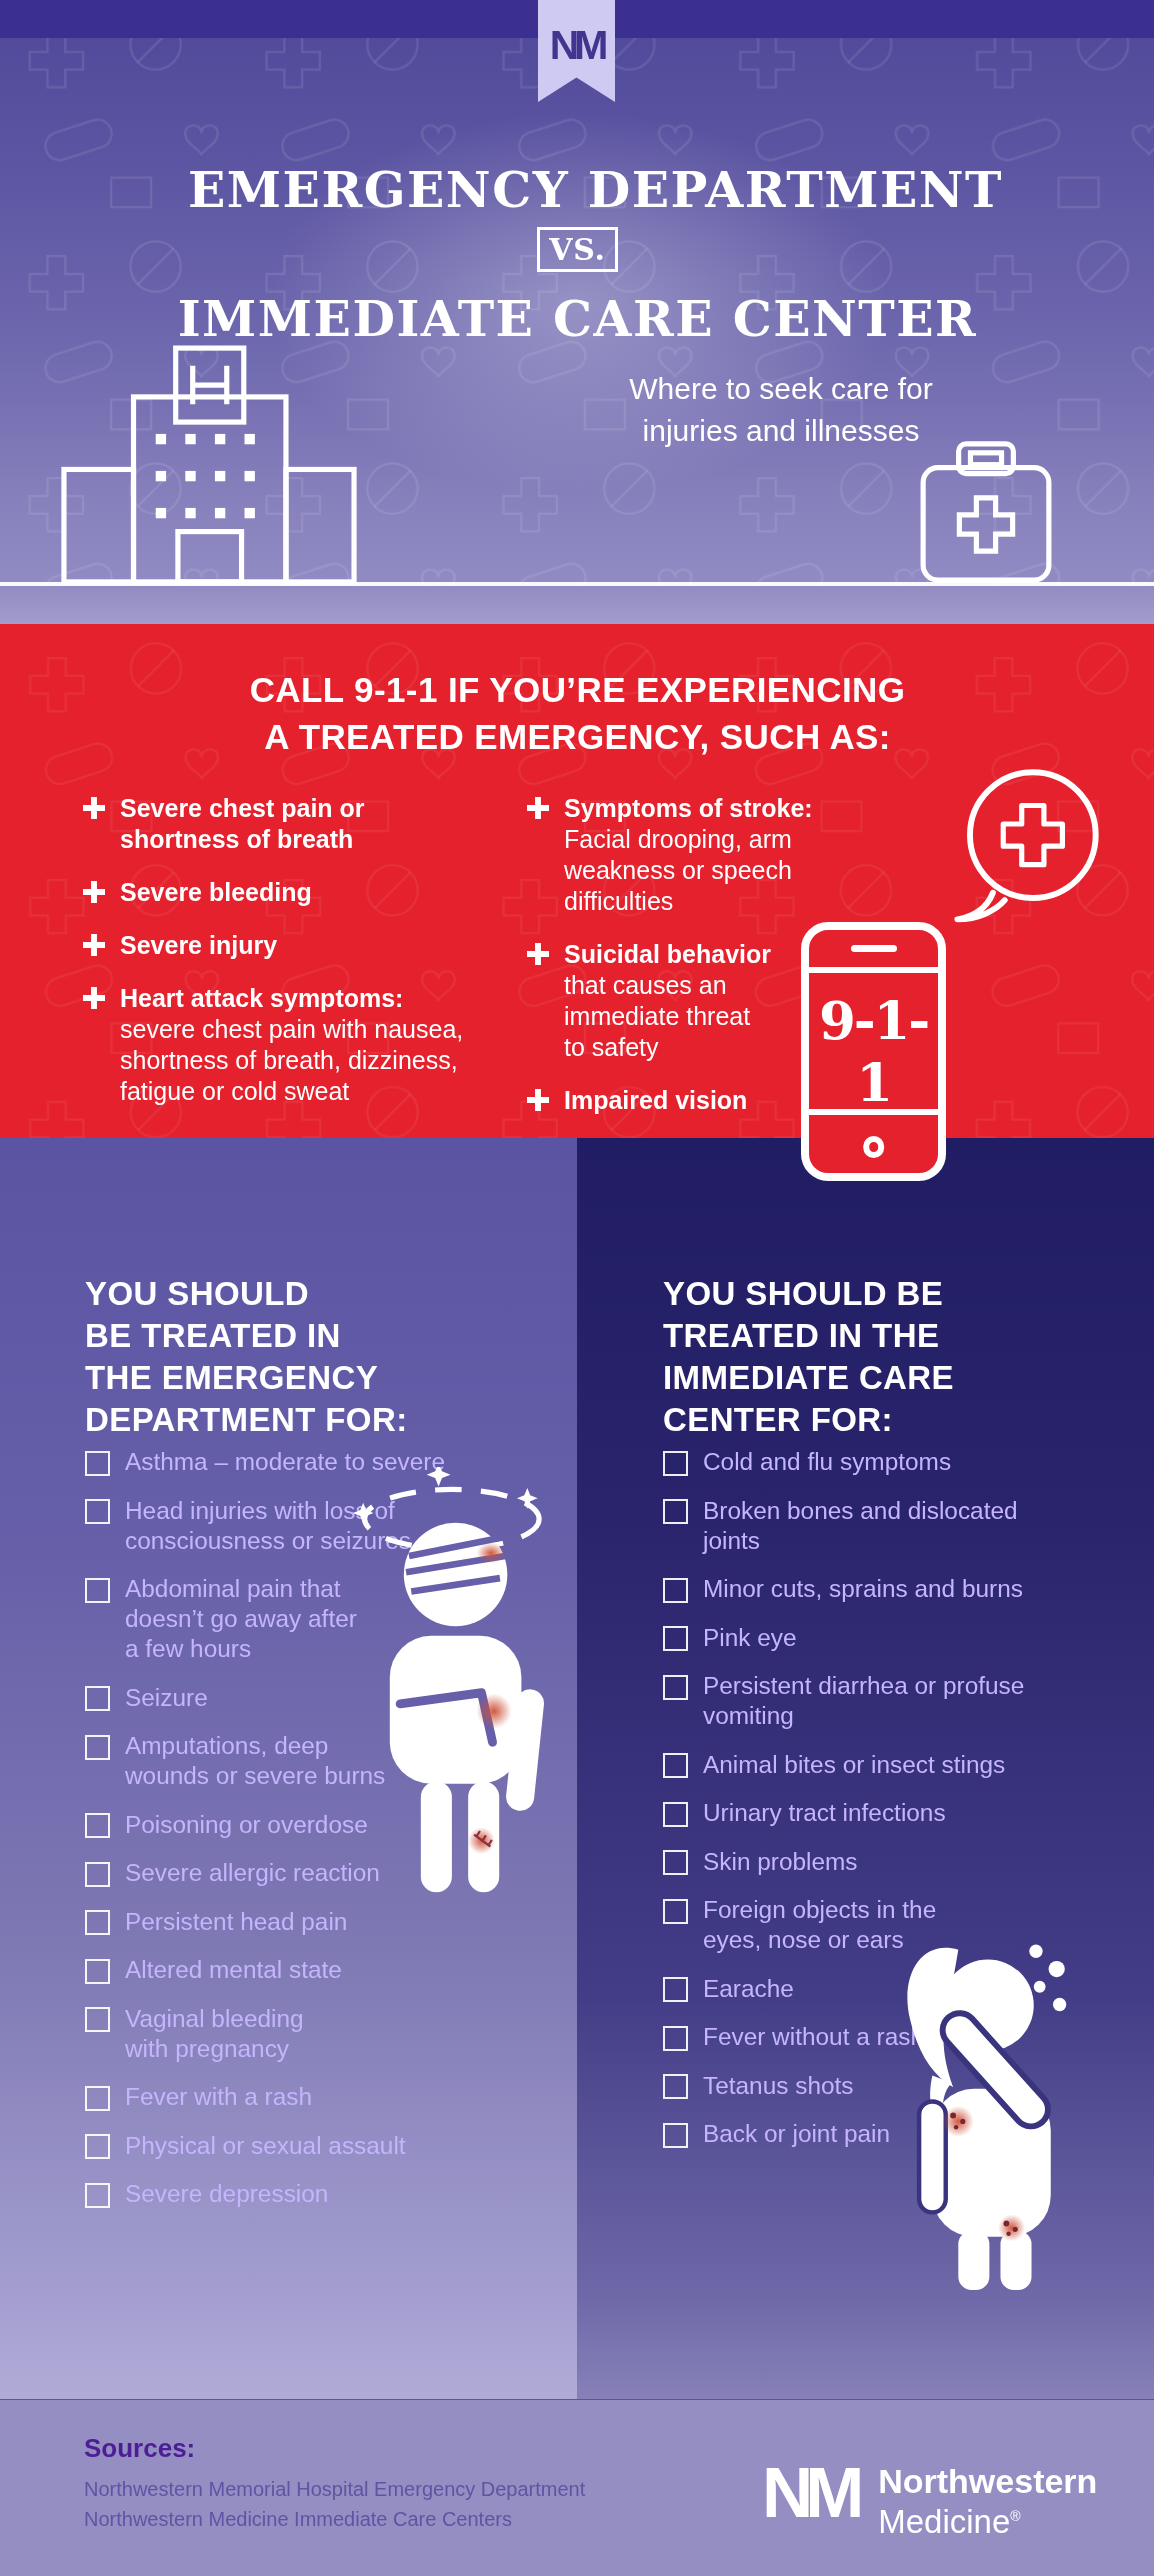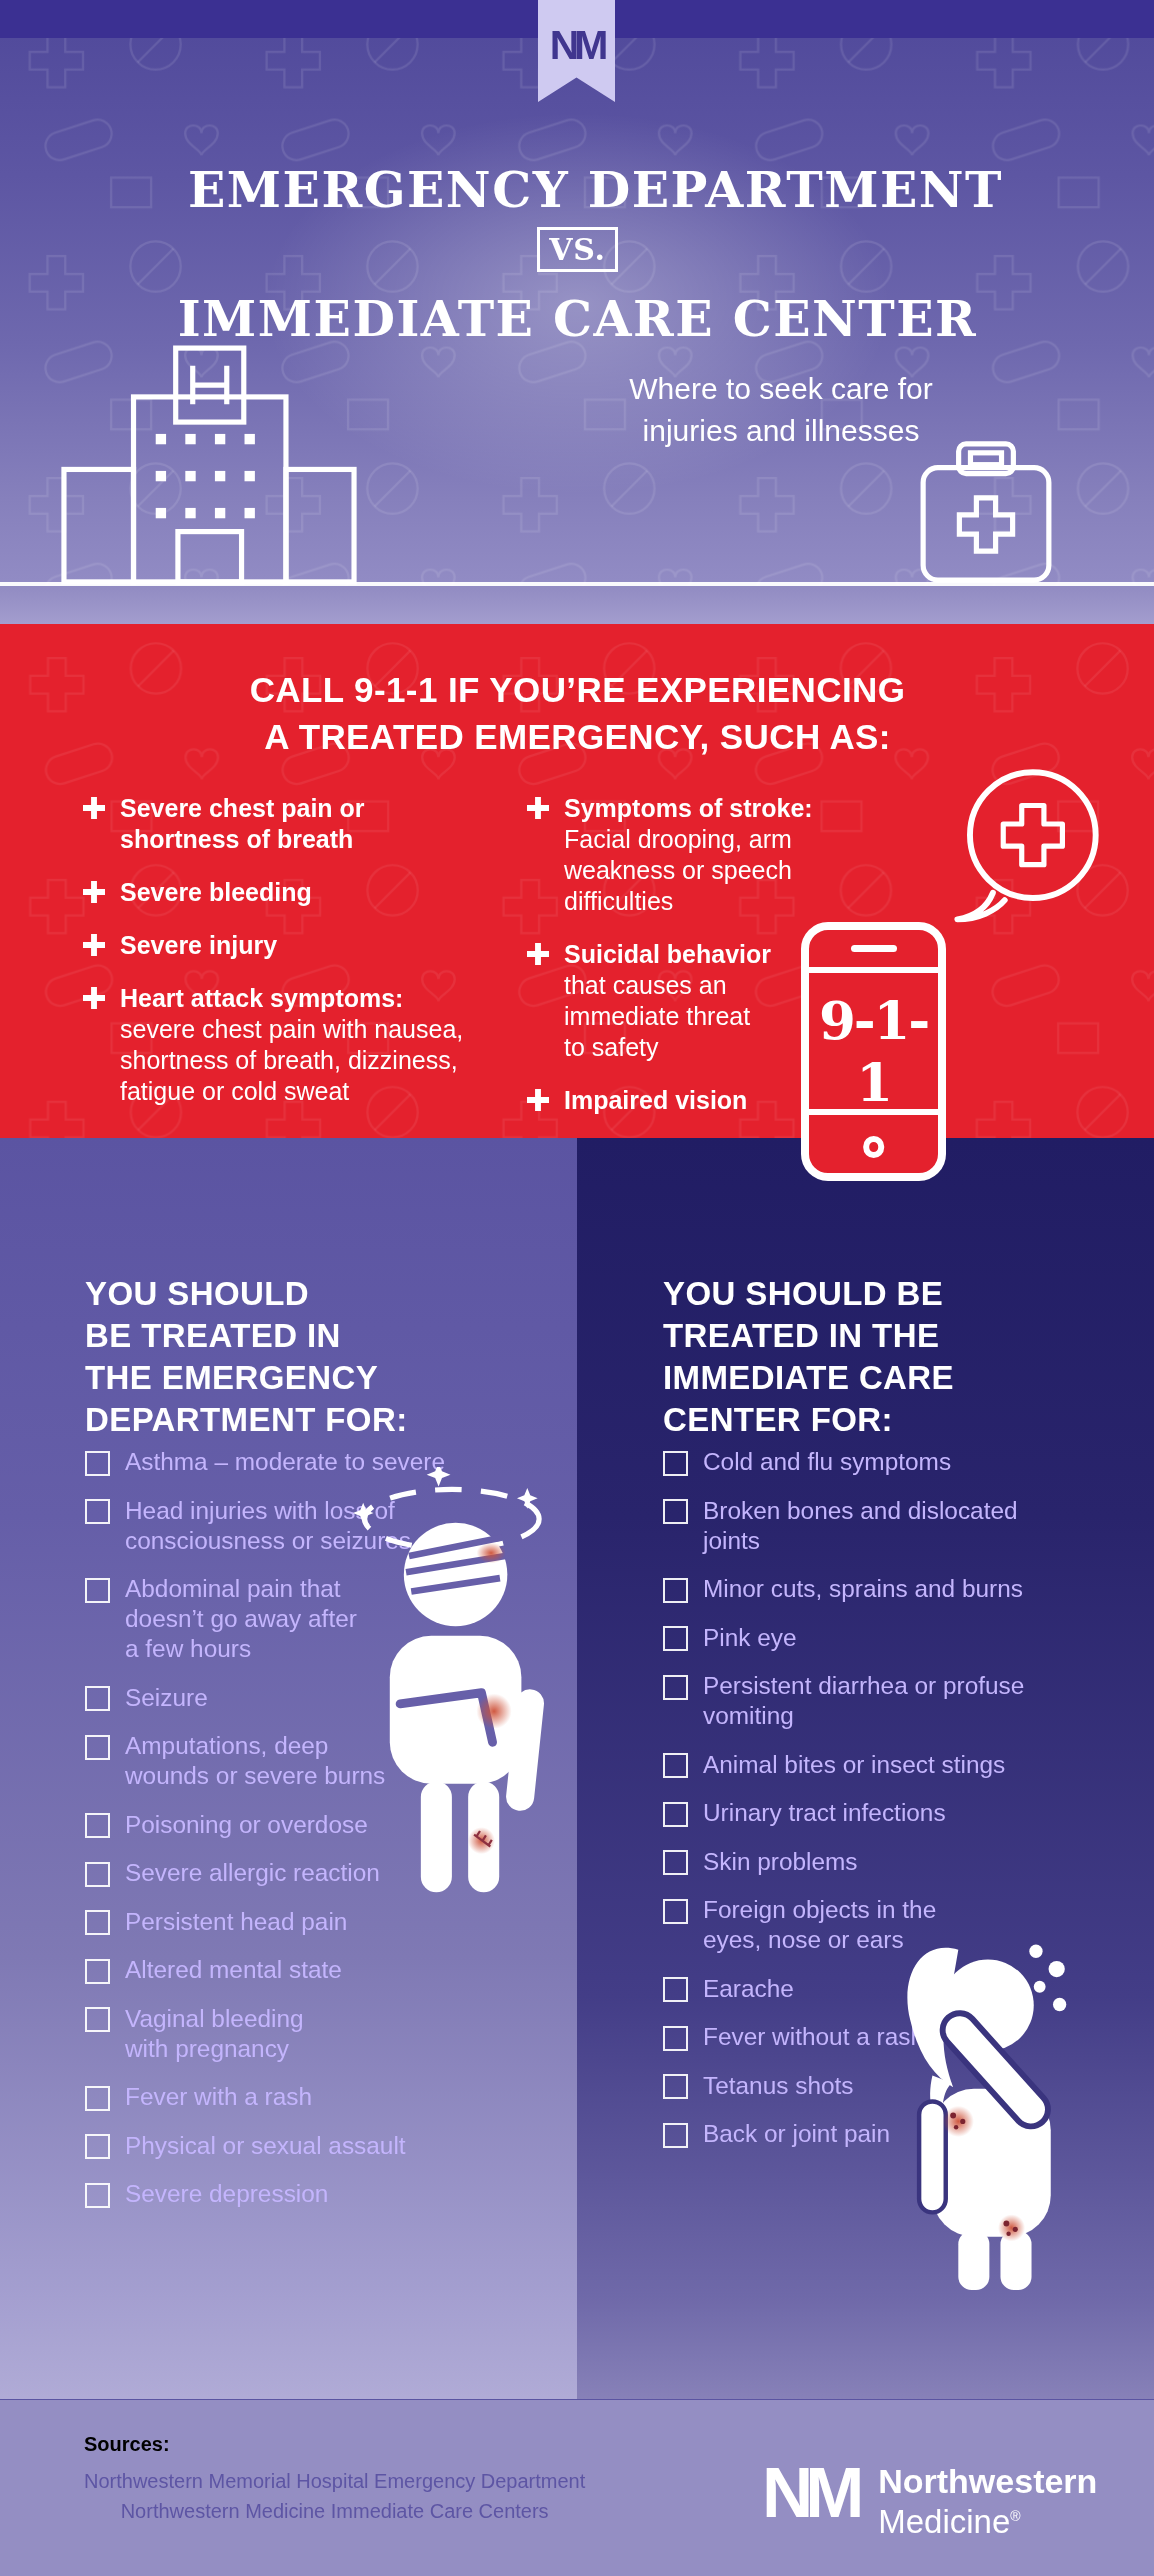--- a/index.html
+++ b/index.html
@@ -73,23 +73,23 @@
   #icc-list{left:663px;width:452px;}
   .check-item{display:flex;}
   .cbox{flex:0 0 21px;height:21px;border:2.2px solid rgba(255,255,255,.92);margin-top:3.7px;box-sizing:content-box;}
   .clabel{margin-left:15px;font-size:24.4px;line-height:30px;white-space:pre-line;}
   svg.fig-left{position:absolute;left:341px;top:329px;}
   svg.fig-right{position:absolute;left:888px;top:797px;}
 
   
   #footer{top:2400px;height:176px;background:#948ec3;}
   .sources{position:absolute;left:84px;top:33px;}
-  .src-label{font-size:20px;font-weight:bold;color:#000000;}
+  .src-label{font-size:26px;font-weight:bold;color:#4c1d95;}
   .src-lines{margin-top:10.4px;}
-  .src-lines span{display:block;font-size:20px;line-height:30px;color:#5d55a4;text-align:center;}
+  .src-lines span{display:block;font-size:20px;line-height:30px;color:#5d55a4;}
   .nmlogo{position:absolute;left:762px;top:62px;display:flex;align-items:flex-start;color:#fff;}
   .nm-mono{font-size:71px;font-weight:bold;letter-spacing:-8.1px;line-height:61px;}
   .nm-text{margin-left:22px;margin-top:1.5px;}
   .nm-name{font-size:34px;font-weight:bold;line-height:34px;}
   .nm-div{font-size:33px;line-height:37px;}
   .nm-div sup{font-size:14px;}
 </style>
 </head>
 <body>
 

